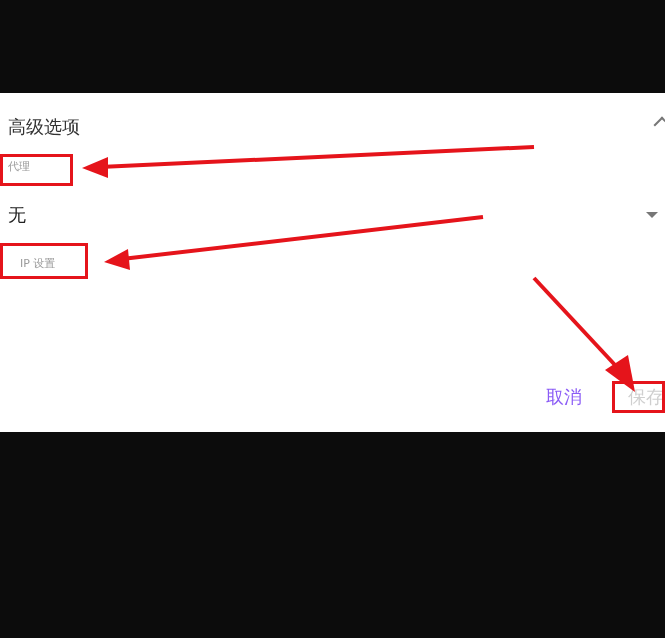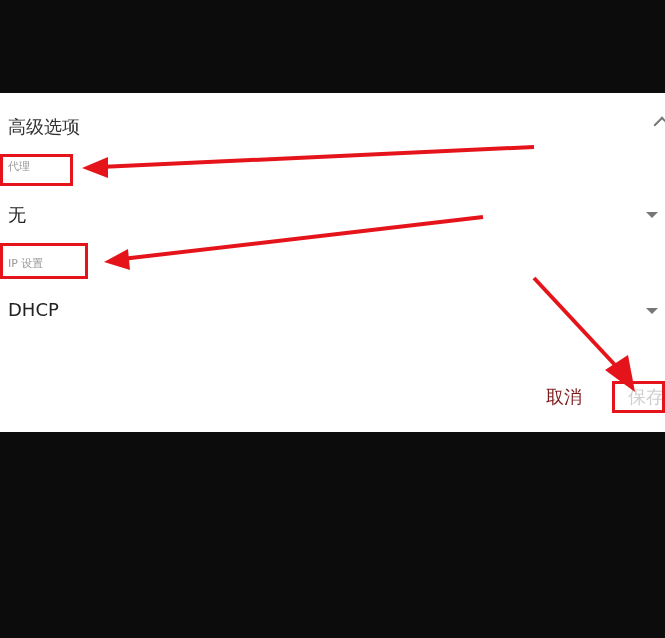--- a/index.html
+++ b/index.html
@@ -6,43 +6,39 @@
   body { width:665px; height:638px; background:#0c0c0c; position:relative; overflow:hidden;
          font-family:"DejaVu Sans", sans-serif; }
   .dialog { position:absolute; left:0; top:93px; width:665px; height:339px; background:#ffffff; }
   .txt { position:absolute; white-space:nowrap;padding-left:8px; }
   .title { left:0; top:22px; font-size:18px; color:#333; }
   .label { font-size:11px; color:#9a9a9a; }
   .value { font-size:18px; color:#222; }
   .dd { position:absolute; width:0; height:0; border-left:6px solid transparent; border-right:6px solid transparent; border-top:6px solid #777; }
   .chev { position:absolute; left:656px; top:26px; width:10px; height:10px; border-left:2px solid #777; border-top:2px solid #777; transform:rotate(45deg); }
   .btn { position:absolute; font-size:18px; cursor:pointer; }
-  .cancel { left:546px; top:292px; color:#7f1d1d; }
+  .cancel { left:546px; top:292px; color:#8b5cf6; }
   .save { left:628px; top:292px; color:#cfcfcf; }
   .box { position:absolute; border:3px solid #e5141b; box-sizing:border-box; }
   svg.arrows { position:absolute; left:0; top:0; }
 </style>
 </head>
 <body>
 
 <div class="dialog">
   <span class="txt title">高级选项</span>
   <span class="chev"></span>
 
   <span class="txt label" style="left:0;top:66px;">代理</span>
   <div style="position:absolute;left:0;top:100px;width:665px;height:40px;cursor:pointer;">
     <span class="txt value" style="left:0;top:10px;">无</span>
     <span class="dd" style="left:646px;top:19px;"></span>
   </div>
 
-  <span class="txt label" style="left:0;top:163px;">IP 设置</span>
-  <div style="position:absolute;left:0;top:196px;width:665px;height:40px;cursor:pointer;">
-    <span class="txt value" style="left:0;top:10px;">DHCP</span>
-    <span class="dd" style="left:646px;top:19px;"></span>
-  </div>
+  <span class="txt label" style="left:12px;top:163px;">IP 设置</span>
 
   <span class="btn cancel">取消</span>
   <span class="btn save">保存</span>
 </div>
 
 <div class="box" style="left:0;top:154px;width:73px;height:32px;"></div>
 <div class="box" style="left:0;top:243px;width:88px;height:36px;"></div>
 <div class="box" style="left:612px;top:381px;width:53px;height:32px;"></div>
 
 <svg class="arrows" width="665" height="638">

